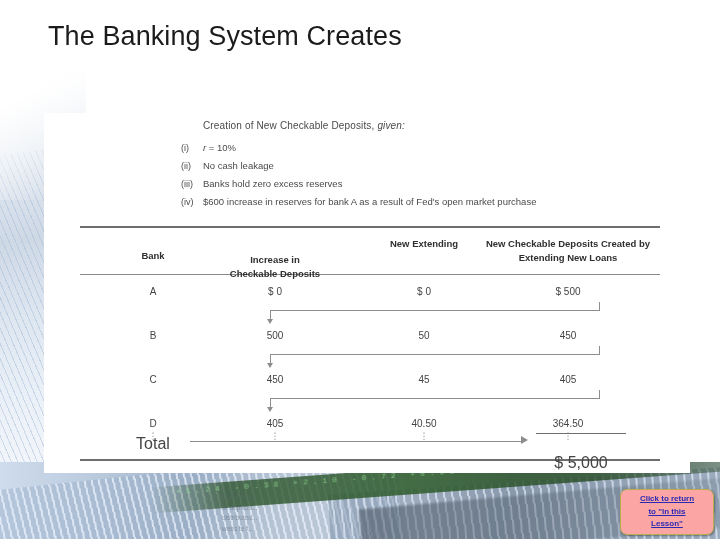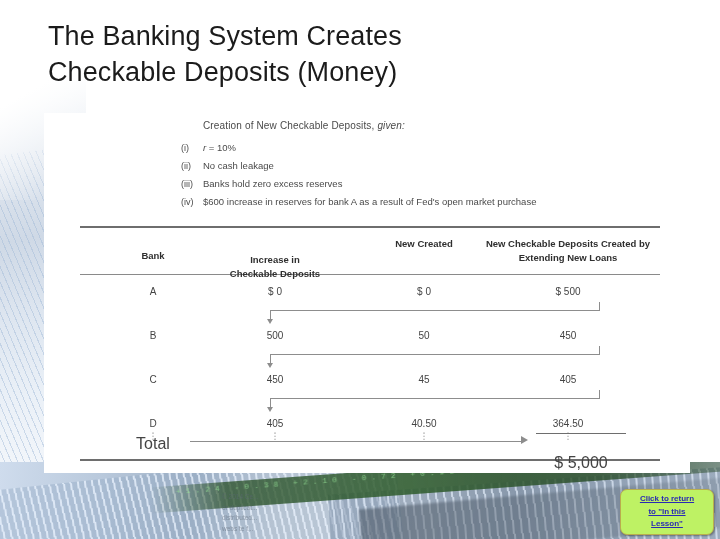--- a/index.html
+++ b/index.html
@@ -329,21 +329,21 @@
     text-align: center;
     padding-top: 20px;
     border-top: 1px solid #6e6e6e;
   }
 
   
   .return-btn {
     position: absolute;
     left: 620px; top: 489px;
     width: 92px; height: 44px;
-    background: #bef264;
+    background: #fca5a5;
     border: 1px solid #b9ad4d;
     border-radius: 7px;
     box-shadow: 1px 1px 2px rgba(0,0,0,0.35);
     display: flex;
     align-items: center;
     justify-content: center;
     cursor: pointer;
   }
   .return-btn .lbl {
     font-size: 8px;
@@ -372,21 +372,20 @@
 
   <div class="copyright">
     <div>© 2014 Ce...</div>
     <div>or duplicat...</div>
     <div>distributed...</div>
     <div>webs te f...</div>
   </div>
 
   <div class="title">
     <span>The Banking System Creates</span>
-    <span>Checkable Deposits (Money)</span>
   </div>
 
   <div class="card">
 
     <div class="given-title"><span>Creation of New Checkable Deposits, </span><i>given:</i></div>
 
     <div class="given-list">
       <div class="row">
         <span class="marker">(i)</span>
         <span class="txt"><em>r</em><span> = 10%</span></span>
@@ -411,21 +410,21 @@
       <div class="rule-underhead"></div>
       <div class="rule-bottom"></div>
 
       <div class="head-row">
         <div class="head-cell hc-bank">Bank</div>
         <div class="head-cell hc-incr">
           <div>Increase in</div>
           <div>Checkable Deposits</div>
         </div>
         <div class="head-cell hc-req">
-          <div>New Created</div>
+          <div>New Extending</div>
         </div>
         <div class="head-cell hc-loans">
           <div>New Checkable Deposits Created by</div>
           <div>Extending New Loans</div>
         </div>
       </div>
 
       <div class="data-row" style="top:60px;">
         <div class="cell c-bank">A</div>
         <div class="cell c-incr">$ 0</div>

